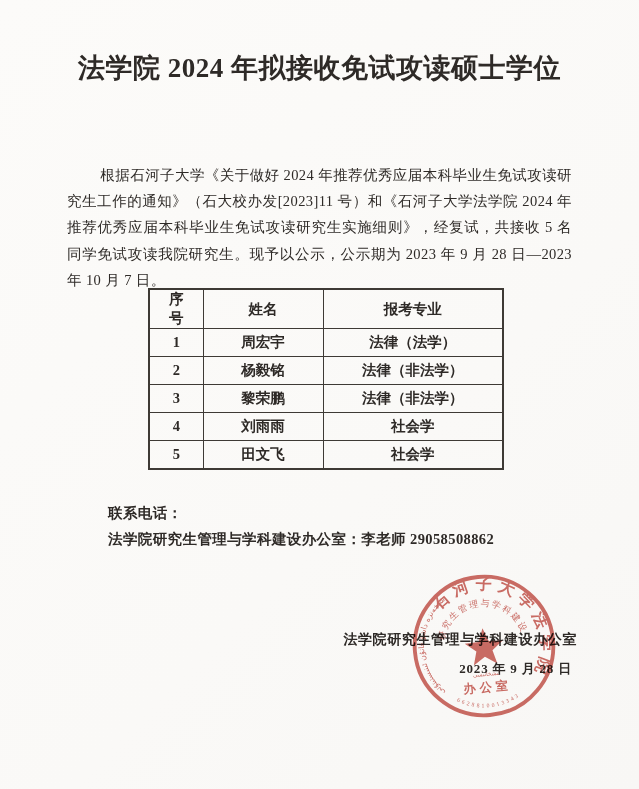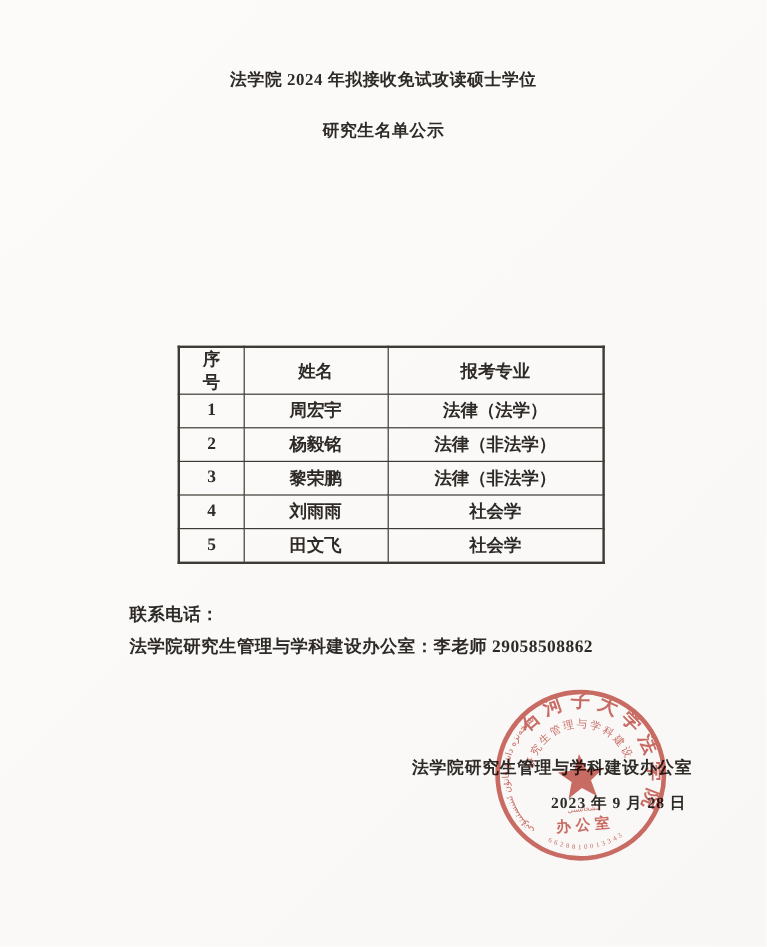--- a/index.html
+++ b/index.html
@@ -10,21 +10,21 @@
   }
   .page {
     position: relative;
     width: 639px; height: 789px;
     background: linear-gradient(135deg, #fcfbf9 0%, #faf9f7 60%, #f8f7f5 100%);
     color: #2e2a27;
   }
   .title-block {
     position: absolute; top: 47px; left: 0; right: 0;
     text-align: center;
-    font-size: 14px; font-weight: 700;
+    font-size: 27px; font-weight: 700;
     line-height: 42px;
     letter-spacing: 0.5px;
   }
   .paragraph {
     position: absolute; top: 162px; left: 67px; width: 505px;
     font-size: 14.5px; line-height: 26.2px;
     font-weight: 500;
     text-align: justify;
     text-indent: 2.3em;
     letter-spacing: 0.4px;
@@ -68,23 +68,23 @@
   .seal text { font-family: "Liberation Serif", "DejaVu Serif", serif; }
   .seal .uy { font-family: "DejaVu Sans", sans-serif; }
 </style>
 </head>
 <body>
 
 <div class="page">
 
   <div class="title-block">
     <div>法学院 2024 年拟接收免试攻读硕士学位</div>
-    <div>研究生名单公示</div>
   </div>
 
+  <div class="paragraph">根据石河子大学《关于做好 2024 年推荐优秀应届本科毕业生免试攻读研究生工作的通知》（石大校办发[2023]11 号）和《石河子大学法学院 2024 年推荐优秀应届本科毕业生免试攻读研究生实施细则》，经复试，共接收 5 名同学免试攻读我院研究生。现予以公示，公示期为 2023 年 9 月 28 日—2023 年 10 月 7 日。</div>
 
   <table class="roster">
     <tbody>
       <tr>
         <td class="col-no">序号</td>
         <td class="col-name">姓名</td>
         <td class="col-major">报考专业</td>
       </tr>
       <tr>
         <td class="col-no">1</td>

